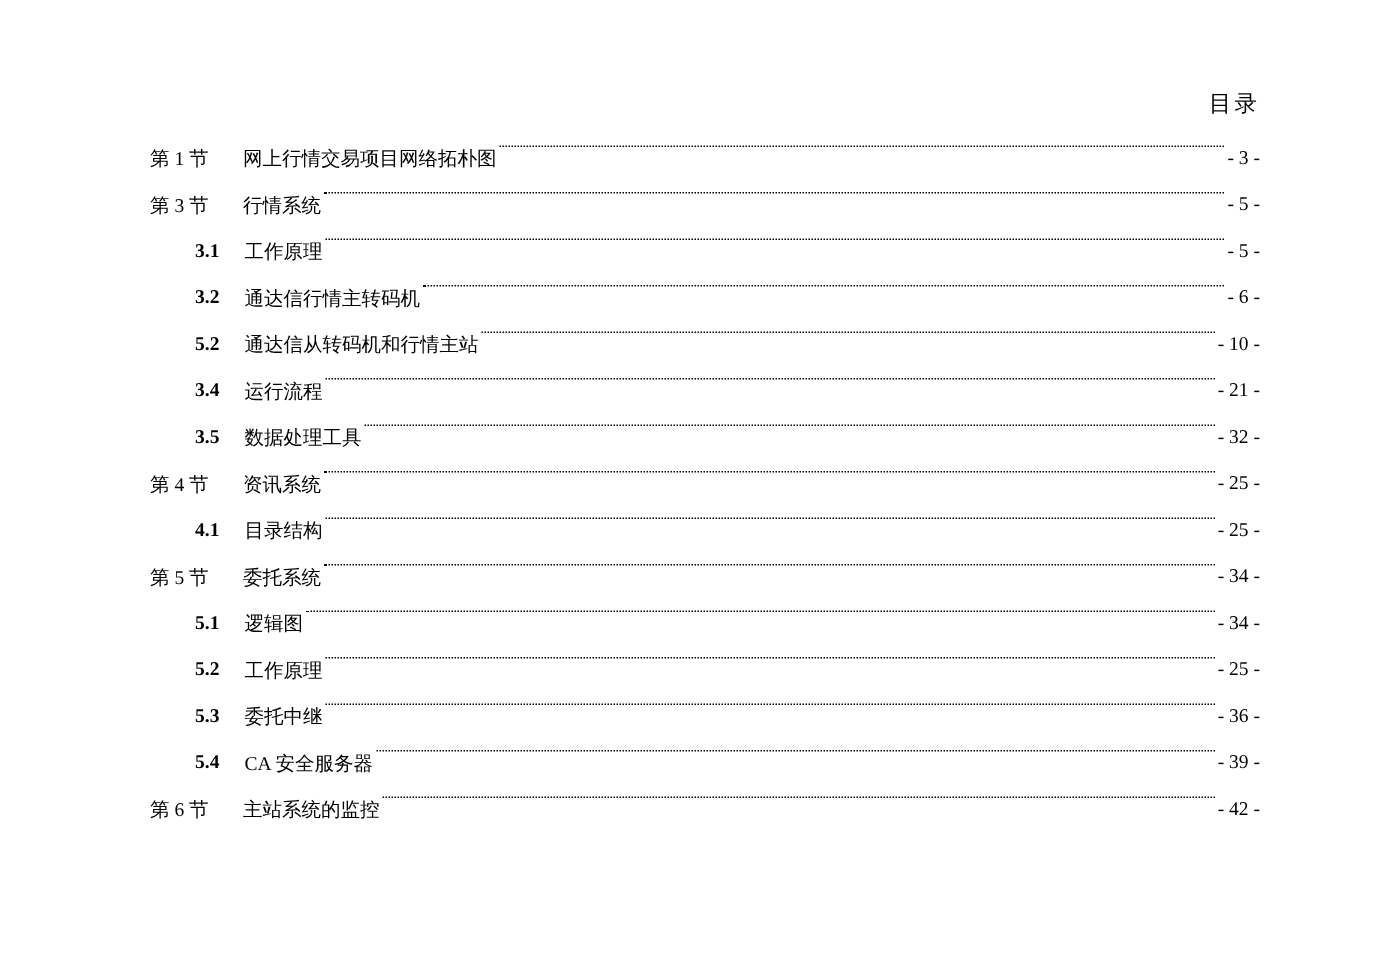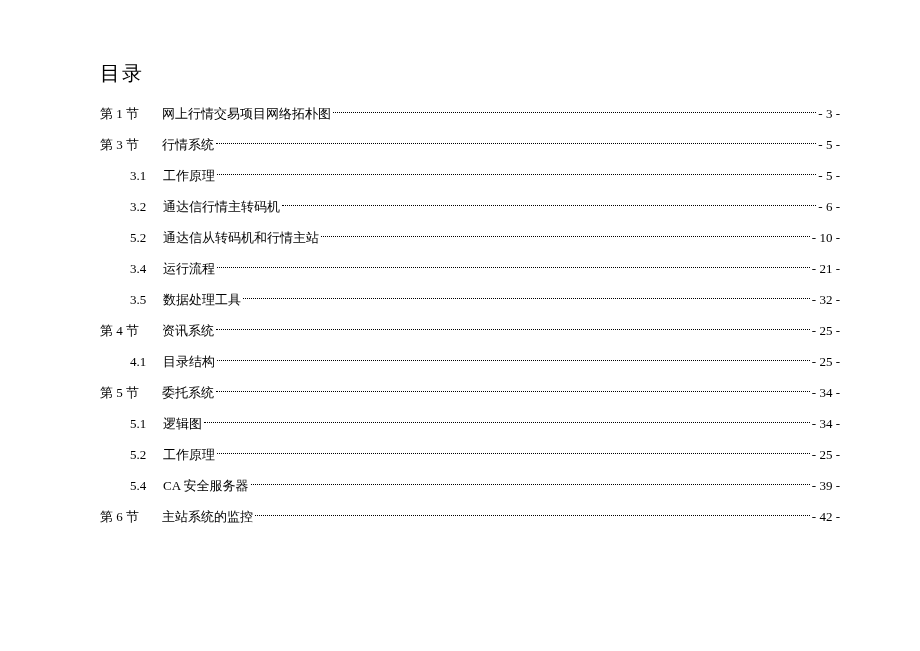--- a/index.html
+++ b/index.html
@@ -6,41 +6,42 @@
     body {
       background: #fff;
       font-family: "SimSun", "宋体", serif;
       font-size: 13px;
       color: #000;
       width: 920px;
       height: 651px;
       padding: 60px 80px 30px 100px;
     }
     .title {
-      text-align: left;
-      font-size: 20px;
+      text-align: right;
+      font-size: 15px;
       font-weight: normal;
       margin-bottom: 18px;
       letter-spacing: 2px;
     }
     .toc { width: 100%; }
     .toc-row {
       display: flex;
-      align-items: center;
+      align-items: flex-start;
       margin-bottom: 13px;
       white-space: nowrap;
     }
     .sec-label {
       width: 50px;
       flex-shrink: 0;
     }
     .sub-label {
       width: 25px;
       flex-shrink: 0;
       margin-left: 30px;
+      font-weight: bold;
     }
     .sec-gap { width: 12px; flex-shrink: 0; }
     .sub-gap { width: 8px; flex-shrink: 0; }
     .entry-title { flex-shrink: 0; }
     .dots {
       flex: 1;
       border-bottom: 1px dotted #000;
       margin: 0 2px 3px 2px;
       min-width: 10px;
     }
@@ -129,20 +130,27 @@
       <span class="page">- 34 -</span>
     </div>
     <div class="toc-row">
       <span class="sub-label">5.2</span>
       <span class="sub-gap"></span>
       <span class="entry-title">工作原理</span>
       <span class="dots"></span>
       <span class="page">- 25 -</span>
     </div>
     <div class="toc-row">
+      <span class="sub-label">5.3</span>
+      <span class="sub-gap"></span>
+      <span class="entry-title">委托中继</span>
+      <span class="dots"></span>
+      <span class="page">- 36 -</span>
+    </div>
+    <div class="toc-row">
       <span class="sub-label">5.4</span>
       <span class="sub-gap"></span>
       <span class="entry-title">CA 安全服务器</span>
       <span class="dots"></span>
       <span class="page">- 39 -</span>
     </div>
     <div class="toc-row">
       <span class="sec-label">第 6 节</span>
       <span class="sec-gap"></span>
       <span class="entry-title">主站系统的监控</span>

